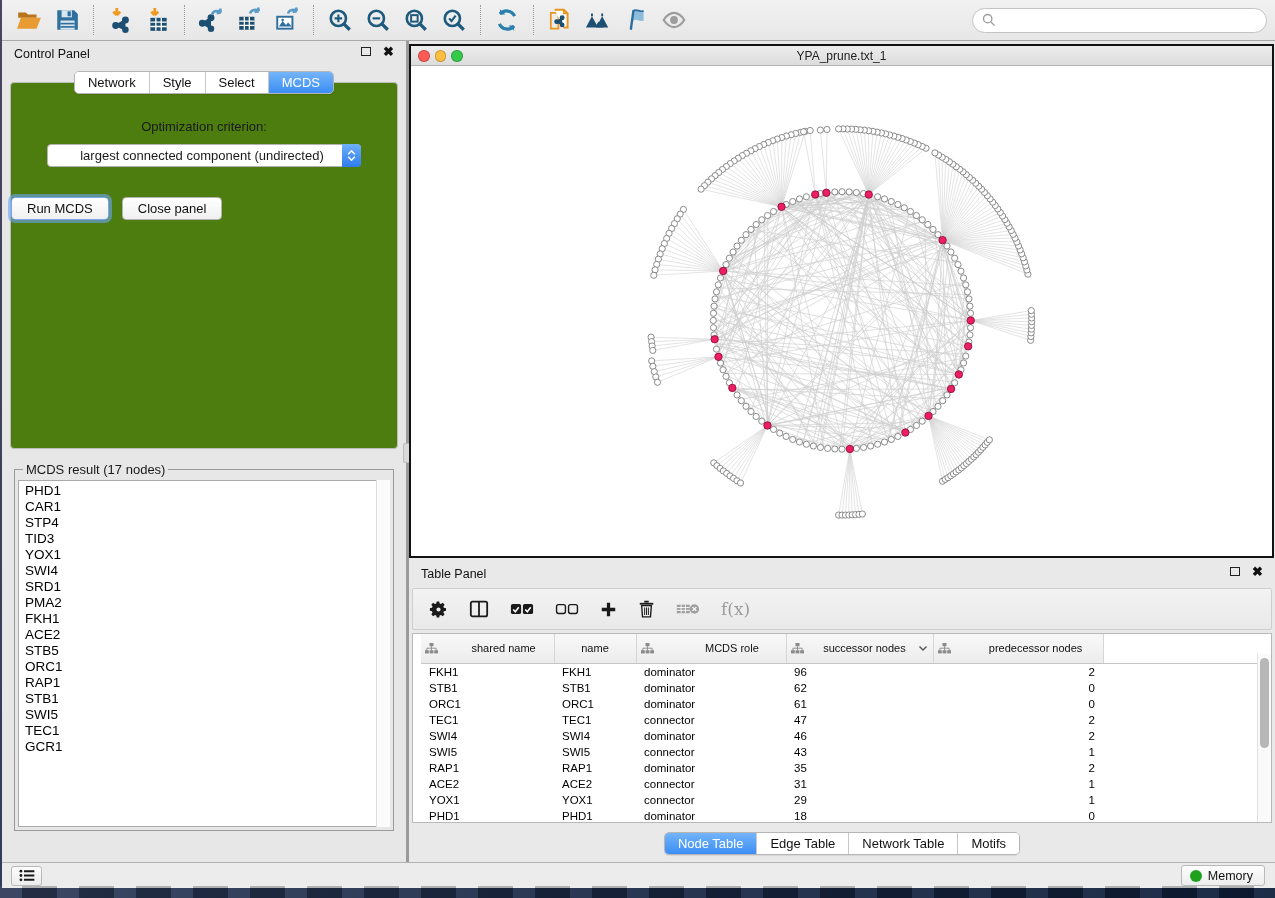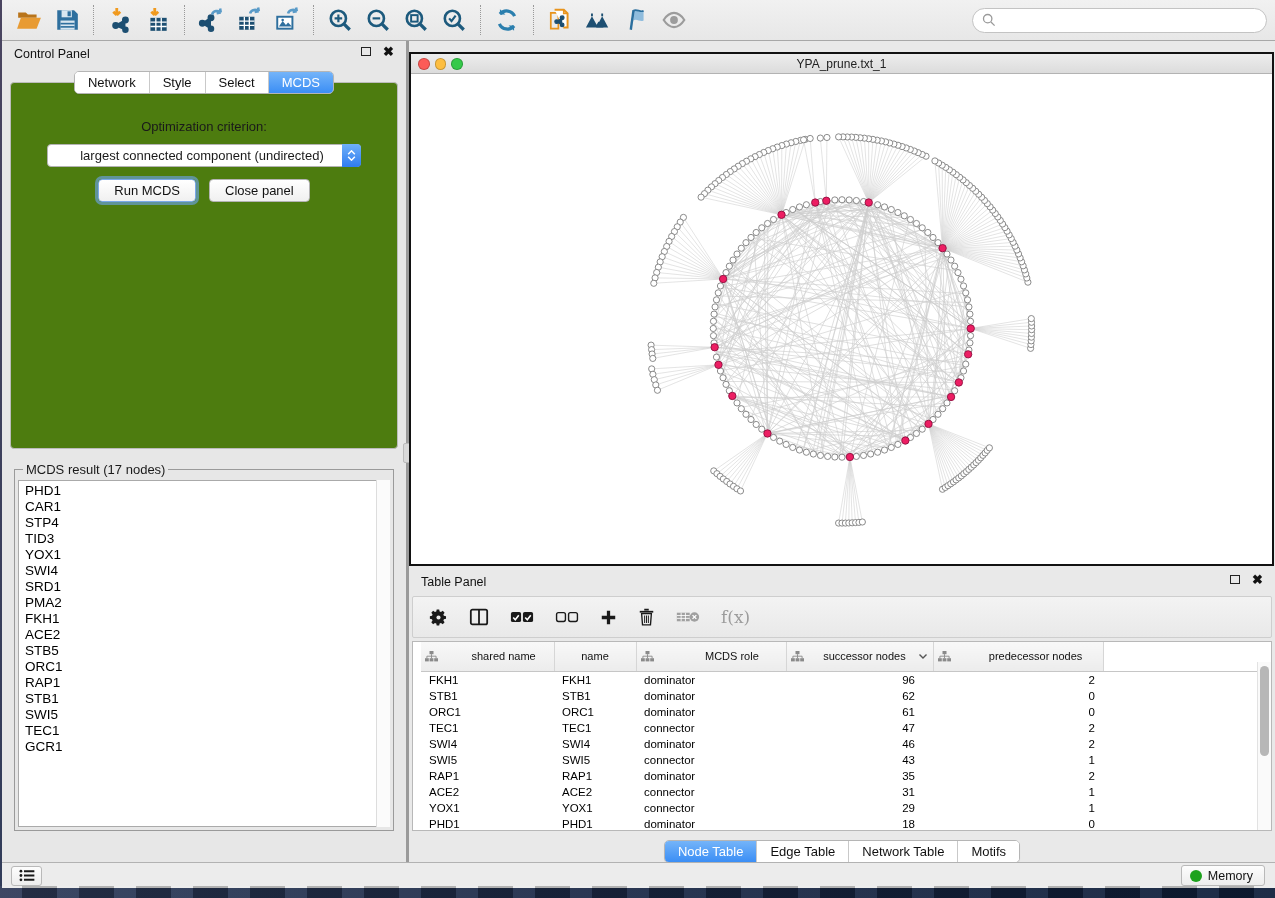--- a/index.html
+++ b/index.html
@@ -48,41 +48,41 @@
 
   .cp-content { margin:-12px 8px 0 8px; border:1px solid #bcbcbc; border-radius:4px;
     background:#4d7c0f; height:367px; padding-top:36px; text-align:center; position:relative; z-index:1; }
   .opt-label { font-size:13px; margin-bottom:10px; }
   .dropdown { width:314px; height:23px; margin:0 auto; background:#fff;
     border:1px solid #b3b3b3; border-radius:4px; display:flex; align-items:center; position:relative; }
   .dropdown .dd-text { flex:1; text-align:center; font-size:13px; padding-left:14px; white-space:nowrap; }
   .dd-stepper { width:19px; height:23px; margin:-1px -1px 0 0; border-radius:0 4px 4px 0;
     background:linear-gradient(#6fb0f8,#2f7cf0); display:flex; flex-direction:column;
     align-items:center; justify-content:center; gap:1px; }
-  .btn-row { margin-top:12px; display:flex; justify-content:center; gap:13px; }
+  .btn-row { margin-top:30px; display:flex; justify-content:flex-start; gap:13px; }
   .mac-btn { height:23px; padding:0 15px; font-size:13px; font-family:"Liberation Sans",sans-serif;
     background:linear-gradient(#ffffff,#f0f0f0); border:1px solid #b3b3b3; border-radius:4px; color:#111; }
   .mac-btn.focused { box-shadow:0 0 0 3px rgba(110,165,245,.6); border-color:#7aa8e8; }
 
   .result-box { margin:13px 12px 0 12px; border:1px solid #9a9a9a; padding:3px; height:369px;
     position:relative; }
   .result-box legend { font-size:13px; padding:0 3px; margin-left:5px; }
   .result-list { position:absolute; left:3px; right:3px; top:3px; bottom:3px; background:#fff;
     border:1px solid #aaa; overflow:hidden; padding:2px 0 0 6px; }
   .result-item { font-size:13.5px; line-height:16px; color:#000; }
   .list-scroll-track { position:absolute; right:3px; top:3px; bottom:3px; width:14px;
     background:#fbfbfb; border-left:1px solid #ddd; }
 
   
   #splitter { position:absolute; left:404px; top:0; width:3px; height:100%; background:#9a9a9a; }
   #splitter .handle { position:absolute; left:-3px; top:402px; width:9px; height:20px;
     background:#d9d9d9; border:1px solid #bbb; border-radius:2px; }
 
   
-  #right-region { position:absolute; left:407px; top:8px; right:0; height:100%;padding-left:32px; }
+  #right-region { position:absolute; left:407px; top:0; right:0; height:100%;padding-left:32px; }
 
   #network-frame { position:absolute; left:0; right:1px; top:3px; height:514px;
     border:2px solid #121212; background:#fff; }
   .net-titlebar { height:20px; background:linear-gradient(#ededed,#dcdcdc);
     border-bottom:1px solid #b3b3b3; position:relative; display:flex; align-items:center; justify-content:center; }
   .net-title { font-size:12px; color:#222; }
   .traffic { position:absolute; left:7px; top:4px; display:flex; gap:5px; }
   .tl { width:11.5px; height:11.5px; border-radius:50%; display:inline-block; border:.5px solid rgba(0,0,0,.2); }
   .tl.red { background:#fc5b57; } .tl.yellow { background:#fdbe41; } .tl.green { background:#35c94a; }
   .net-canvas { position:absolute; top:21px; left:0; right:0; bottom:0; background:#fff; }
@@ -100,21 +100,21 @@
     position:relative; overflow:hidden; }
   table.node-table { border-collapse:collapse; table-layout:fixed; margin-left:8px; }
   .node-table th { height:29px; font-weight:normal; font-size:11px; color:#111;
     background:linear-gradient(#f8f8f8,#ececec); border-right:1px solid #d6d6d6;
     border-bottom:1px solid #c6c6c6; padding:0 4px; white-space:nowrap; }
   .node-table th .th-inner { display:flex; align-items:center; justify-content:center; gap:6px; }
   .node-table th .th-inner .ticon { margin-right:auto; }
   .node-table th.filler { background:#fff; border-right:none; }
   .node-table td { height:16px; line-height:16px; font-size:11.5px; padding:0 8px;
     white-space:nowrap; color:#000; }
-  .node-table td.num-s { text-align:right; padding-right:18px; }
+  .node-table td.num-s { padding-right:18px; }
   .node-table td.num-p { text-align:right; padding-right:8px; }
   .tbl-vscroll { position:absolute; top:20px; right:0; bottom:0; width:14px;
     background:#fafafa; border-left:1px solid #e2e2e2; }
   .tbl-vscroll .thumb { position:absolute; top:4px; left:2px; width:9px; height:90px;
     background:#b7b7b7; border-radius:5px; }
 
   .bottom-tabs { position:absolute; bottom:7px; left:0; right:0; display:flex; justify-content:center; }
 
   
   #statusbar { position:absolute; left:0; right:0; bottom:0; height:26px; background:#ececec;

